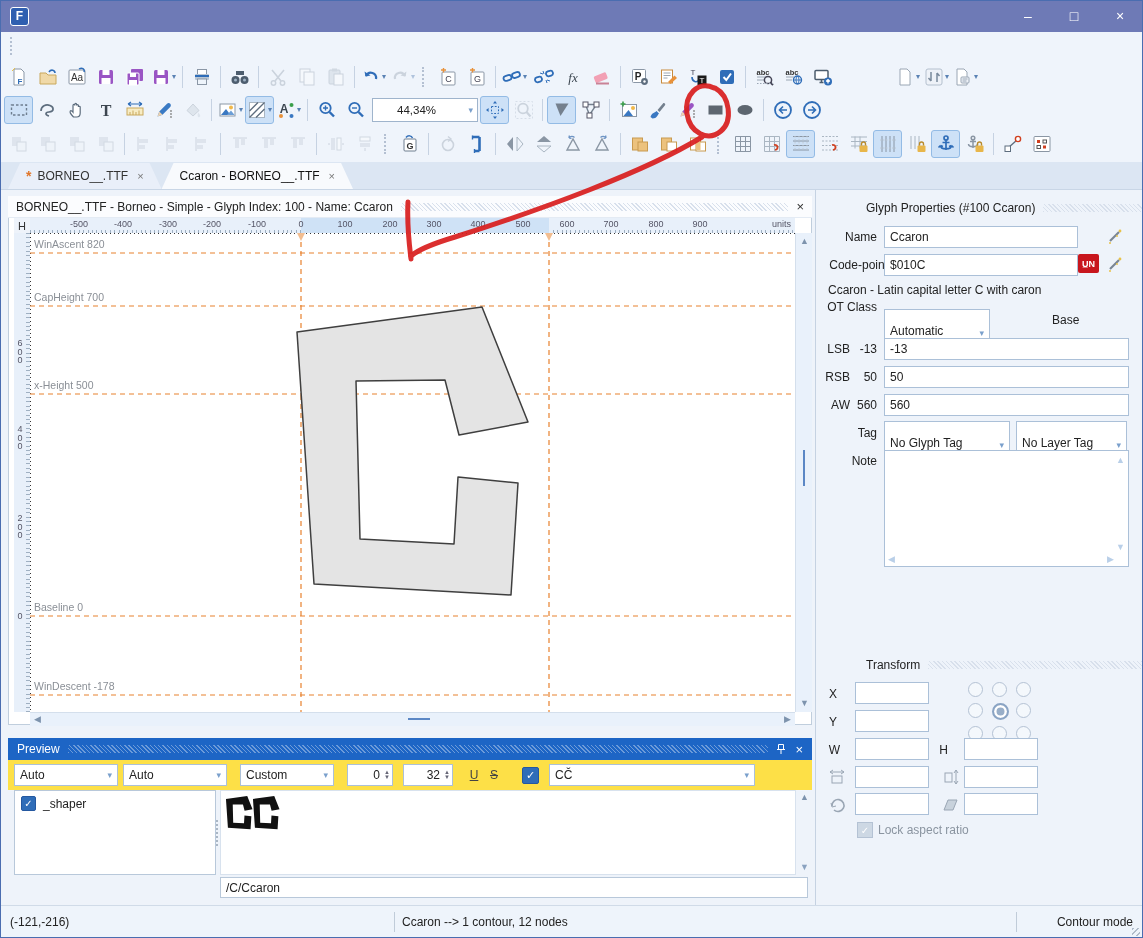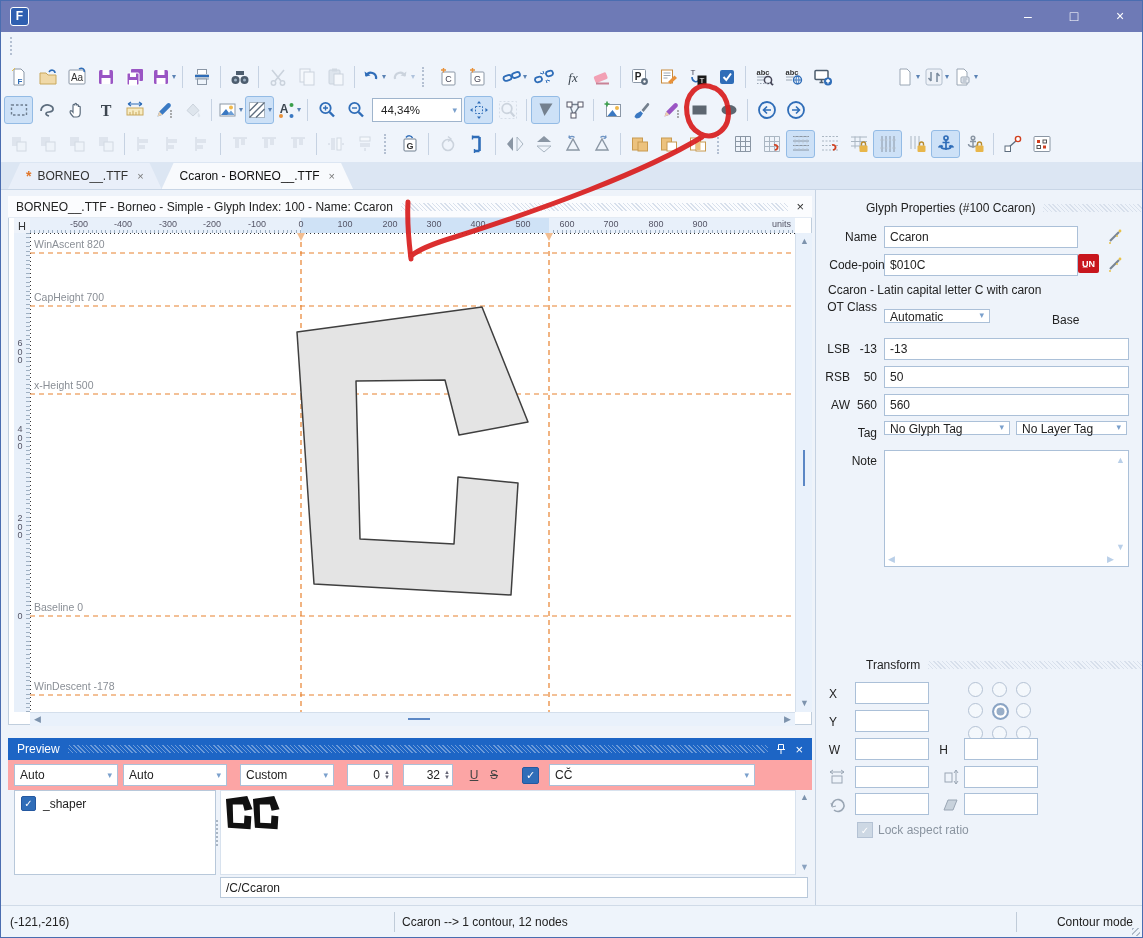--- a/index.html
+++ b/index.html
@@ -22,21 +22,21 @@
   
   .toolbar{position:absolute;left:0;width:100%;height:33px;background:#eff4fb;display:flex;align-items:center;padding-left:4px;box-sizing:border-box}
   .tgrip{width:4px;height:20px;border-left:2px dotted #b4c0d2;margin:0 5px}
   .tsep{width:1px;height:22px;background:#c6d2e2;margin:0 4px}
   .tgap{width:56px}
   .tbtn{min-width:27px;height:26px;display:flex;align-items:center;justify-content:center;border:1px solid transparent;border-radius:3px}
   .tbtn.p{background:#cde1f7;border-color:#93bbe5}
   .tbtn.d{opacity:.42}
   .caret{font-size:8px;color:#5a82b4;margin-left:1px}
   .zoom-combo{height:22px;background:#fff;border:1px solid #9fb4cc;display:flex;align-items:center;
-              font-size:11.5px;padding:0 4px 0 8px;margin:0 2px;width:76px;justify-content:space-between}
+              font-size:11.5px;padding:0 4px 0 24px;margin:0 2px;width:76px;justify-content:space-between}
   
   .tabbar{position:absolute;left:0;top:162px;width:100%;height:28px;background:#dce6f3;display:flex;align-items:flex-end;padding-left:8px;box-sizing:border-box;border-bottom:1px solid #c9d6e6}
   .tab{height:26px;display:flex;align-items:center;font-size:12px;padding:0 18px;
        clip-path:polygon(12px 0,calc(100% - 12px) 0,100% 100%,0 100%);position:relative}
   .tab.inactive{background:#e9eff9;color:#333}
   .tab.active{background:#f8fafd;color:#111}
   .tab .x{margin-left:9px;color:#777;font-size:11px}
   .tab .gear{color:#e0762a;font-weight:bold;font-size:14px;margin-right:6px}
   
   .editor-bg{position:absolute;left:8px;top:196px;width:804px;height:529px;background:#fff;border:1px solid #c0cedd;box-sizing:border-box}
@@ -63,38 +63,38 @@
   .vthumb{position:absolute;left:7px;top:217px;width:2px;height:36px;background:#5b87c5}
   .hthumb{position:absolute;left:378px;top:5px;width:22px;height:2px;background:#5b87c5}
   
   .rightcol{position:absolute;left:815px;top:190px;width:328px;height:715px;background:#eef3fa;border-left:1px solid #c5d2e2;box-sizing:border-box}
   .panel-header{display:flex;align-items:center;font-size:12px;color:#222;height:20px}
   .ph-abs{position:absolute;left:866px;width:313px}
   .pin-x{display:flex;gap:9px;align-items:center;color:#444}
   .field-label{position:absolute;font-size:12px;color:#222;text-align:right}
   .tinput{position:absolute;height:20px;background:#fff;border:1px solid #abc0d8;font-size:12px;
           font-family:"Liberation Sans",sans-serif;padding:0 5px;box-sizing:content-box;color:#222}
-  .dd{position:absolute;height:14px;background:#fff;border:1px solid #abc0d8;display:flex;align-items:flex-start;
+  .dd{position:absolute;height:30px;background:#fff;border:1px solid #abc0d8;display:flex;align-items:flex-end;
       justify-content:space-between;font-size:12px;padding:0 5px;box-sizing:border-box}
   .chev{color:#7aa0cc;font-size:9px}
   .wand{position:absolute;width:18px;height:18px}
   .uni-badge{position:absolute;width:21px;height:19px;background:#c8161d;border-radius:2px;color:#fff;
              display:flex;align-items:center;justify-content:center;font-size:9px;font-weight:bold}
   .note-area{position:absolute;background:#fff;border:1px solid #abc0d8}
   .pale{color:#b9cfe8;font-size:9px;position:absolute}
   .radio{width:13px;height:13px;border:1px solid #b4c2d4;border-radius:50%;background:#f4f8fc}
   .radio.sel{border:2px solid #8aa4c4;background:#fff;box-shadow:inset 0 0 0 2.5px #fff,inset 0 0 0 7px #98aec8}
   .t-icon{position:absolute;width:18px;height:18px;color:#9aa6b4}
   .lock-cb{position:absolute;width:14px;height:14px;background:#cdd8e4;border:1px solid #b4c2d4;color:#fff;
            font-size:10px;display:flex;align-items:center;justify-content:center}
   
   .preview-header{position:absolute;left:8px;top:738px;width:804px;height:22px;background:#1d65c5;color:#fff;
                   display:flex;align-items:center;font-size:12px;padding:0 9px;box-sizing:border-box}
   .pv-texture{flex:1;height:8px;margin:0 8px;background:repeating-linear-gradient(45deg,rgba(255,255,255,.35) 0 1px,transparent 1px 3px)}
-  .preview-controls{position:absolute;left:8px;top:760px;width:804px;height:30px;background:#fca5a5;display:flex;align-items:center;padding-left:6px;box-sizing:border-box;font-size:12px}
+  .preview-controls{position:absolute;left:8px;top:760px;width:804px;height:30px;background:#fde047;display:flex;align-items:center;padding-left:6px;box-sizing:border-box;font-size:12px}
   .pc-dd{height:22px;background:#fff;border:1px solid #abc0d8;display:flex;align-items:center;justify-content:space-between;padding:0 5px;box-sizing:border-box;margin-right:5px}
   .spin{height:22px;background:#fff;border:1px solid #abc0d8;display:flex;align-items:center;box-sizing:border-box;margin-right:5px;padding:0 2px 0 6px;justify-content:flex-end}
   .spin .arrows{display:flex;flex-direction:column;font-size:6px;color:#667;line-height:5px;margin-left:4px}
   .txtbtn{width:20px;text-align:center;color:#444;font-size:12px}
   .cb-blue{width:15px;height:15px;background:#2f6db8;border:1px solid #2458a0;border-radius:2px;color:#fff;font-size:11px;display:flex;align-items:center;justify-content:center}
   .pv-list{position:absolute;left:14px;top:790px;width:202px;height:85px;background:#fff;border:1px solid #b8c8da;box-sizing:border-box;font-size:12px}
   .pv-canvas{position:absolute;left:220px;top:790px;width:576px;height:85px;background:#fff;border:1px solid #d8e2ee;box-sizing:border-box}
   .pv-scroll{position:absolute;left:797px;top:790px;width:14px;height:85px;background:#eef3fa}
   .pv-input{position:absolute;left:220px;top:877px;width:588px;height:21px;background:#fff;border:1px solid #b8c8da;font-size:12px;display:flex;align-items:center;padding-left:5px;box-sizing:border-box}
   .statusbar{position:absolute;left:0;top:905px;width:100%;height:33px;background:#eef4fb;border-top:1px solid #d0dbe8;font-size:12px;color:#222}

